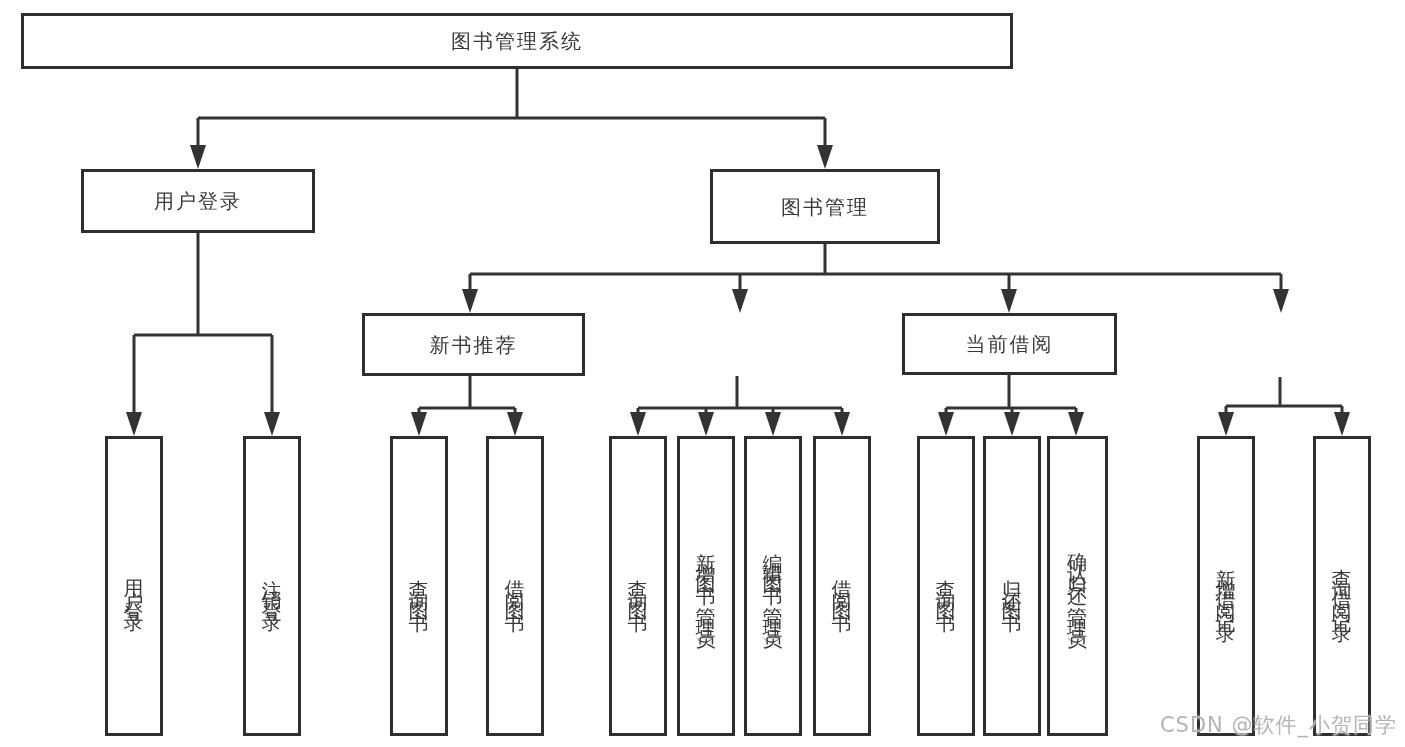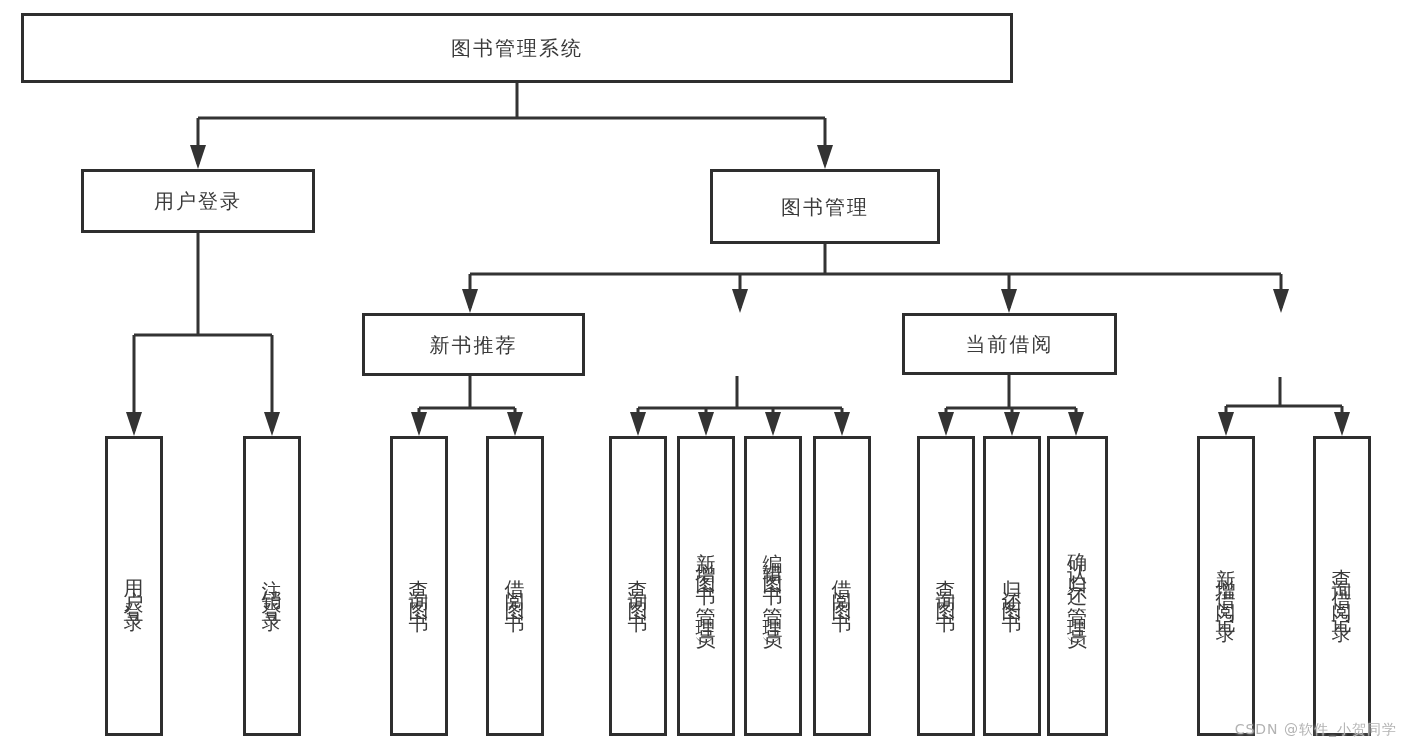--- a/index.html
+++ b/index.html
@@ -33,21 +33,21 @@
   .nh{letter-spacing:2px;white-space:nowrap;}
   .nv{
     writing-mode:vertical-rl;
     text-orientation:mixed;
     letter-spacing:11px;
     white-space:nowrap;
   }
   .watermark{
     position:absolute;
     right:8px;bottom:8px;
-    font-size:14px;
+    font-size:21px;
     color:var(--watermark);
     letter-spacing:1px;
     text-shadow:0 0 3px #ffffff;
     white-space:nowrap;
   }
 </style>
 </head>
 <body>
 
 <div class="canvas">
@@ -95,21 +95,21 @@
       <polygon points="1076,436 1068,412 1084,412"></polygon>
     </g>
 
     <g>
       <path d="M1280,377 V406 M1226,406 H1342 M1226,406 V431 M1342,406 V431"></path>
       <polygon points="1226,436 1218,412 1234,412"></polygon>
       <polygon points="1342,436 1334,412 1350,412"></polygon>
     </g>
   </svg>
 
-  <div class="node nh" style="left:21px;top:13px;width:992px;height:70px">图书管理系统</div>
+  <div class="node nh" style="left:21px;top:13px;width:992px;height:56px">图书管理系统</div>
 
   <div class="node nh" style="left:81px;top:169px;width:234px;height:64px">用户登录</div>
   <div class="node nh" style="left:710px;top:169px;width:230px;height:75px">图书管理</div>
 
   <div class="node nh" style="left:362px;top:313px;width:223px;height:63px">新书推荐</div>
   <div class="node nh" style="left:902px;top:313px;width:215px;height:62px">当前借阅</div>
 
   <div class="node nv" style="left:105px;top:436px;width:58px;height:300px">用户登录</div>
   <div class="node nv" style="left:243px;top:436px;width:58px;height:300px">注销登录</div>
 

